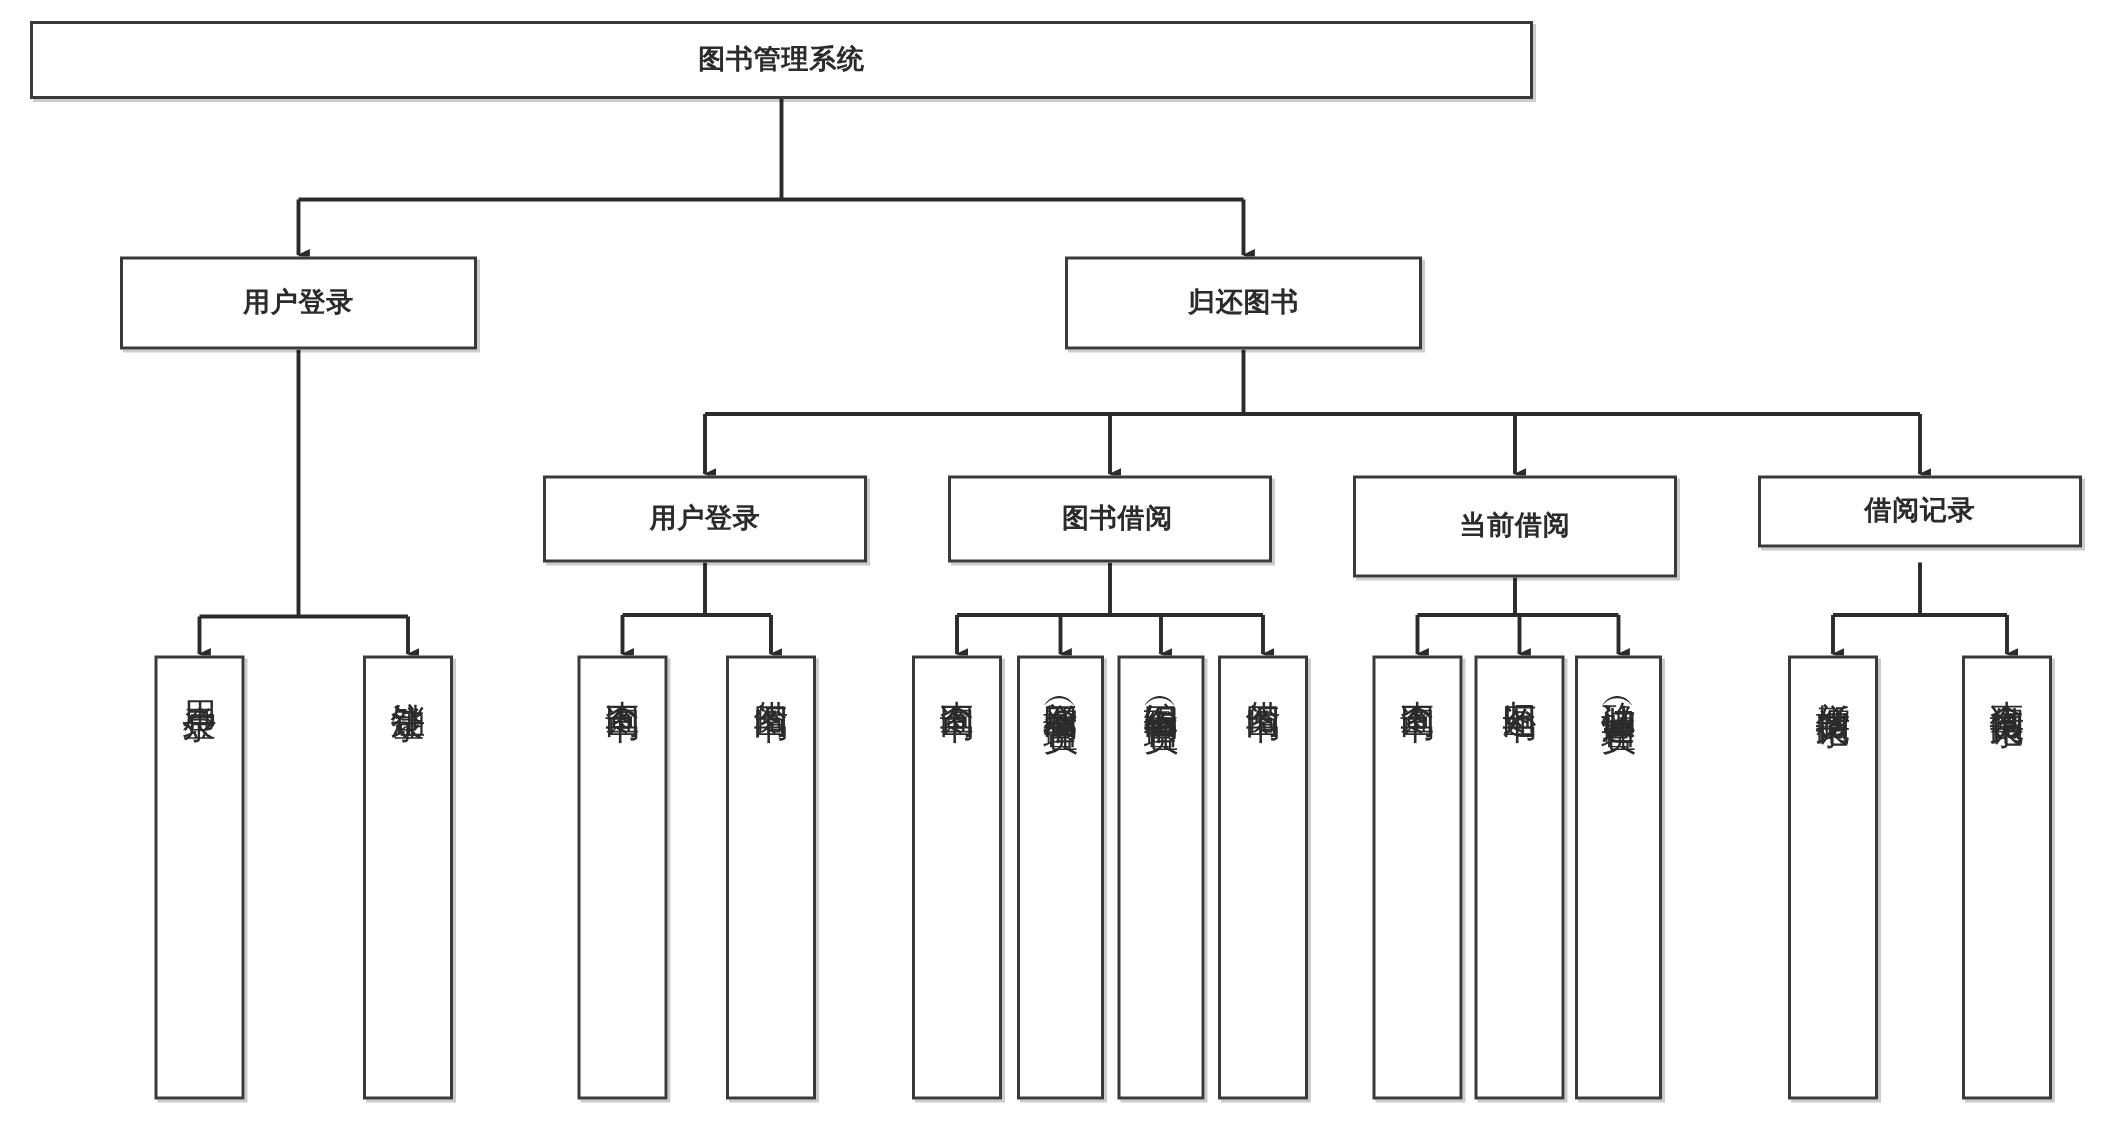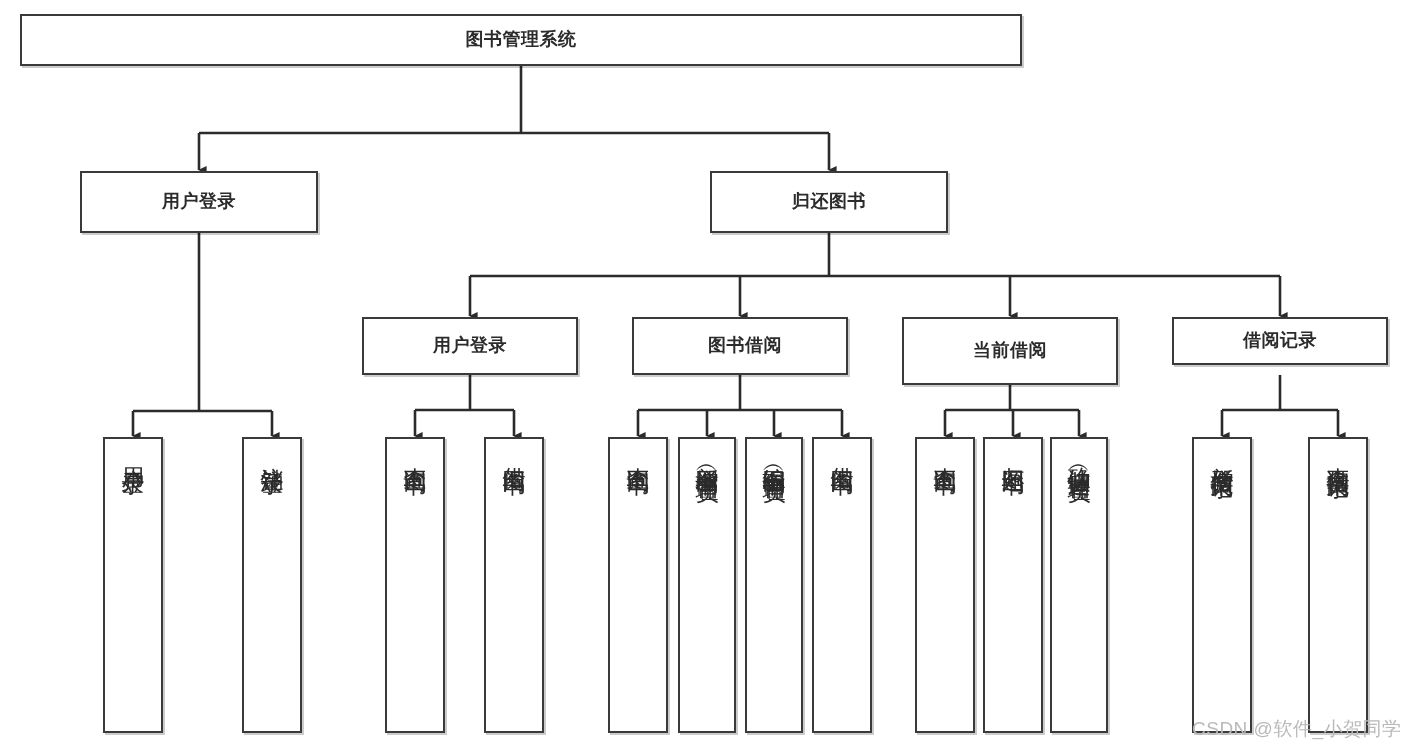--- a/index.html
+++ b/index.html
@@ -170,14 +170,13 @@
         <span class="node-label">确认归还（管理员）</span>
       </div>
       <div class="node vertical" style="left: 1192px; top: 437px; width: 60px; height: 296px;">
         <span class="node-label">新增借阅记录</span>
       </div>
       <div class="node vertical" style="left: 1308px; top: 437px; width: 60px; height: 296px;">
         <span class="node-label">查询借阅记录</span>
       </div>
     </div>
 
-  <div class="watermark" style="left: 1192px; top: 716px; color: rgb(185, 185, 185);">CSDN @软件_小贺同学</div>
 </div>
 
 </body></html>

